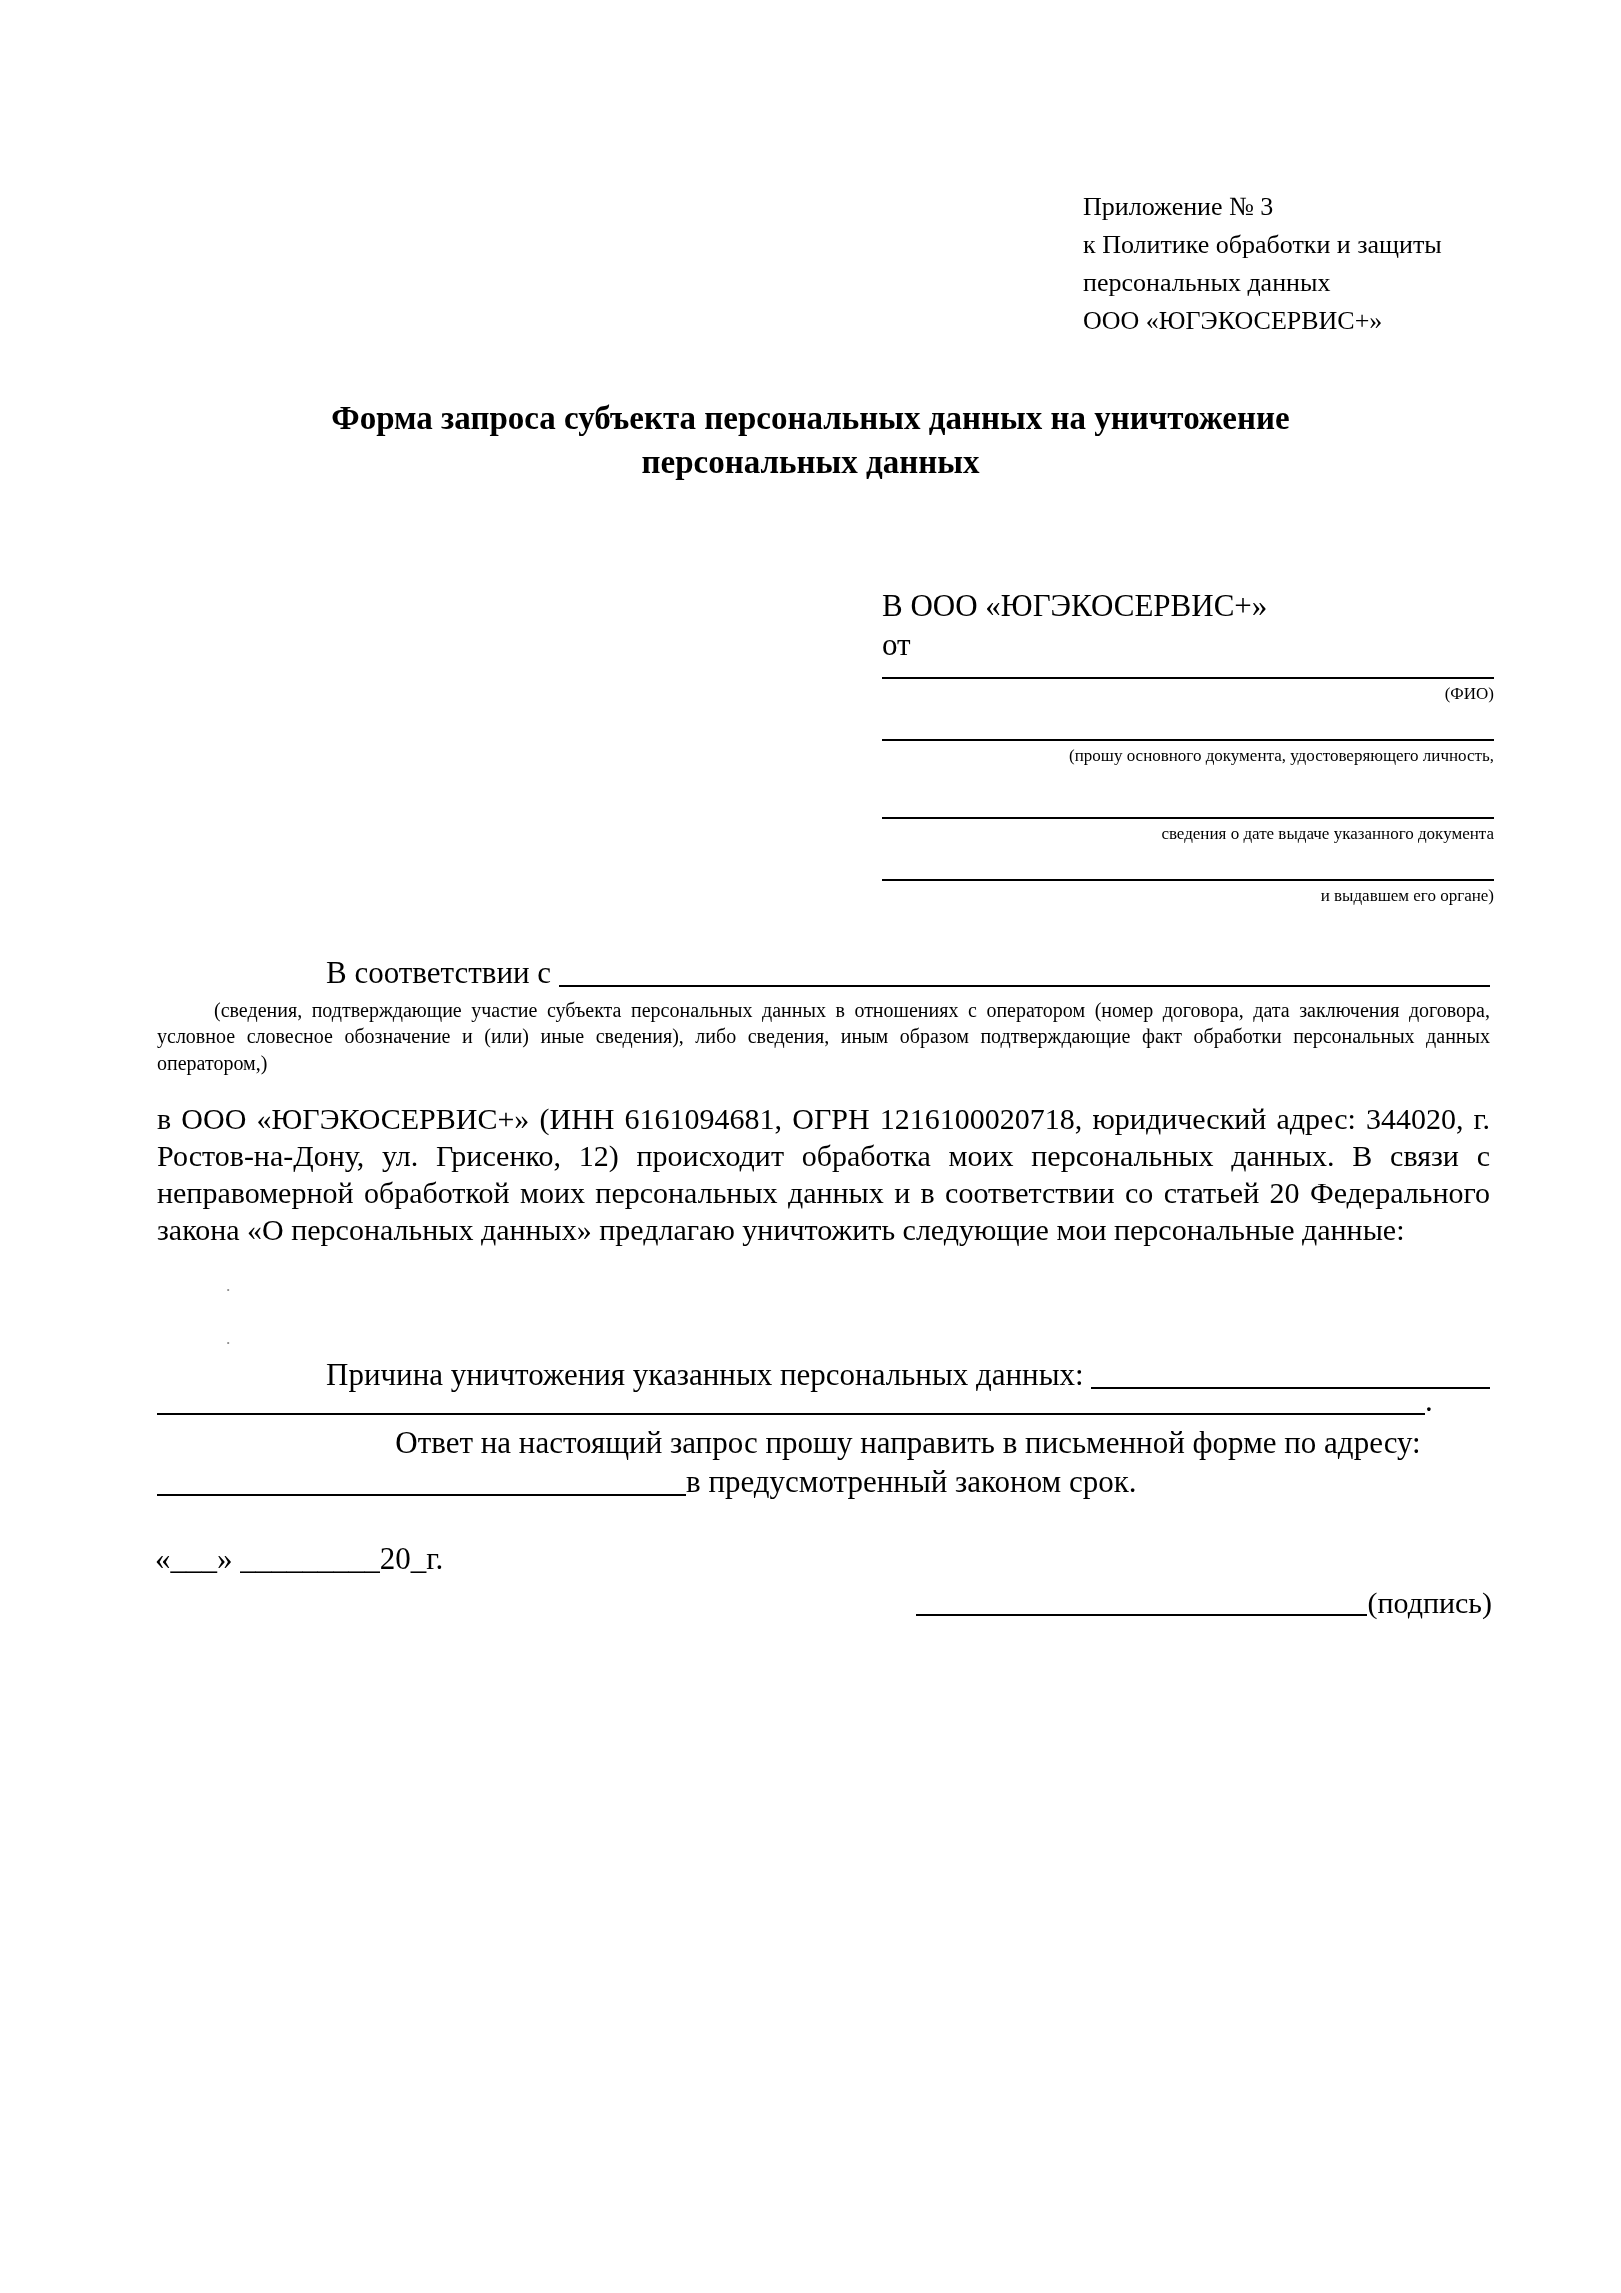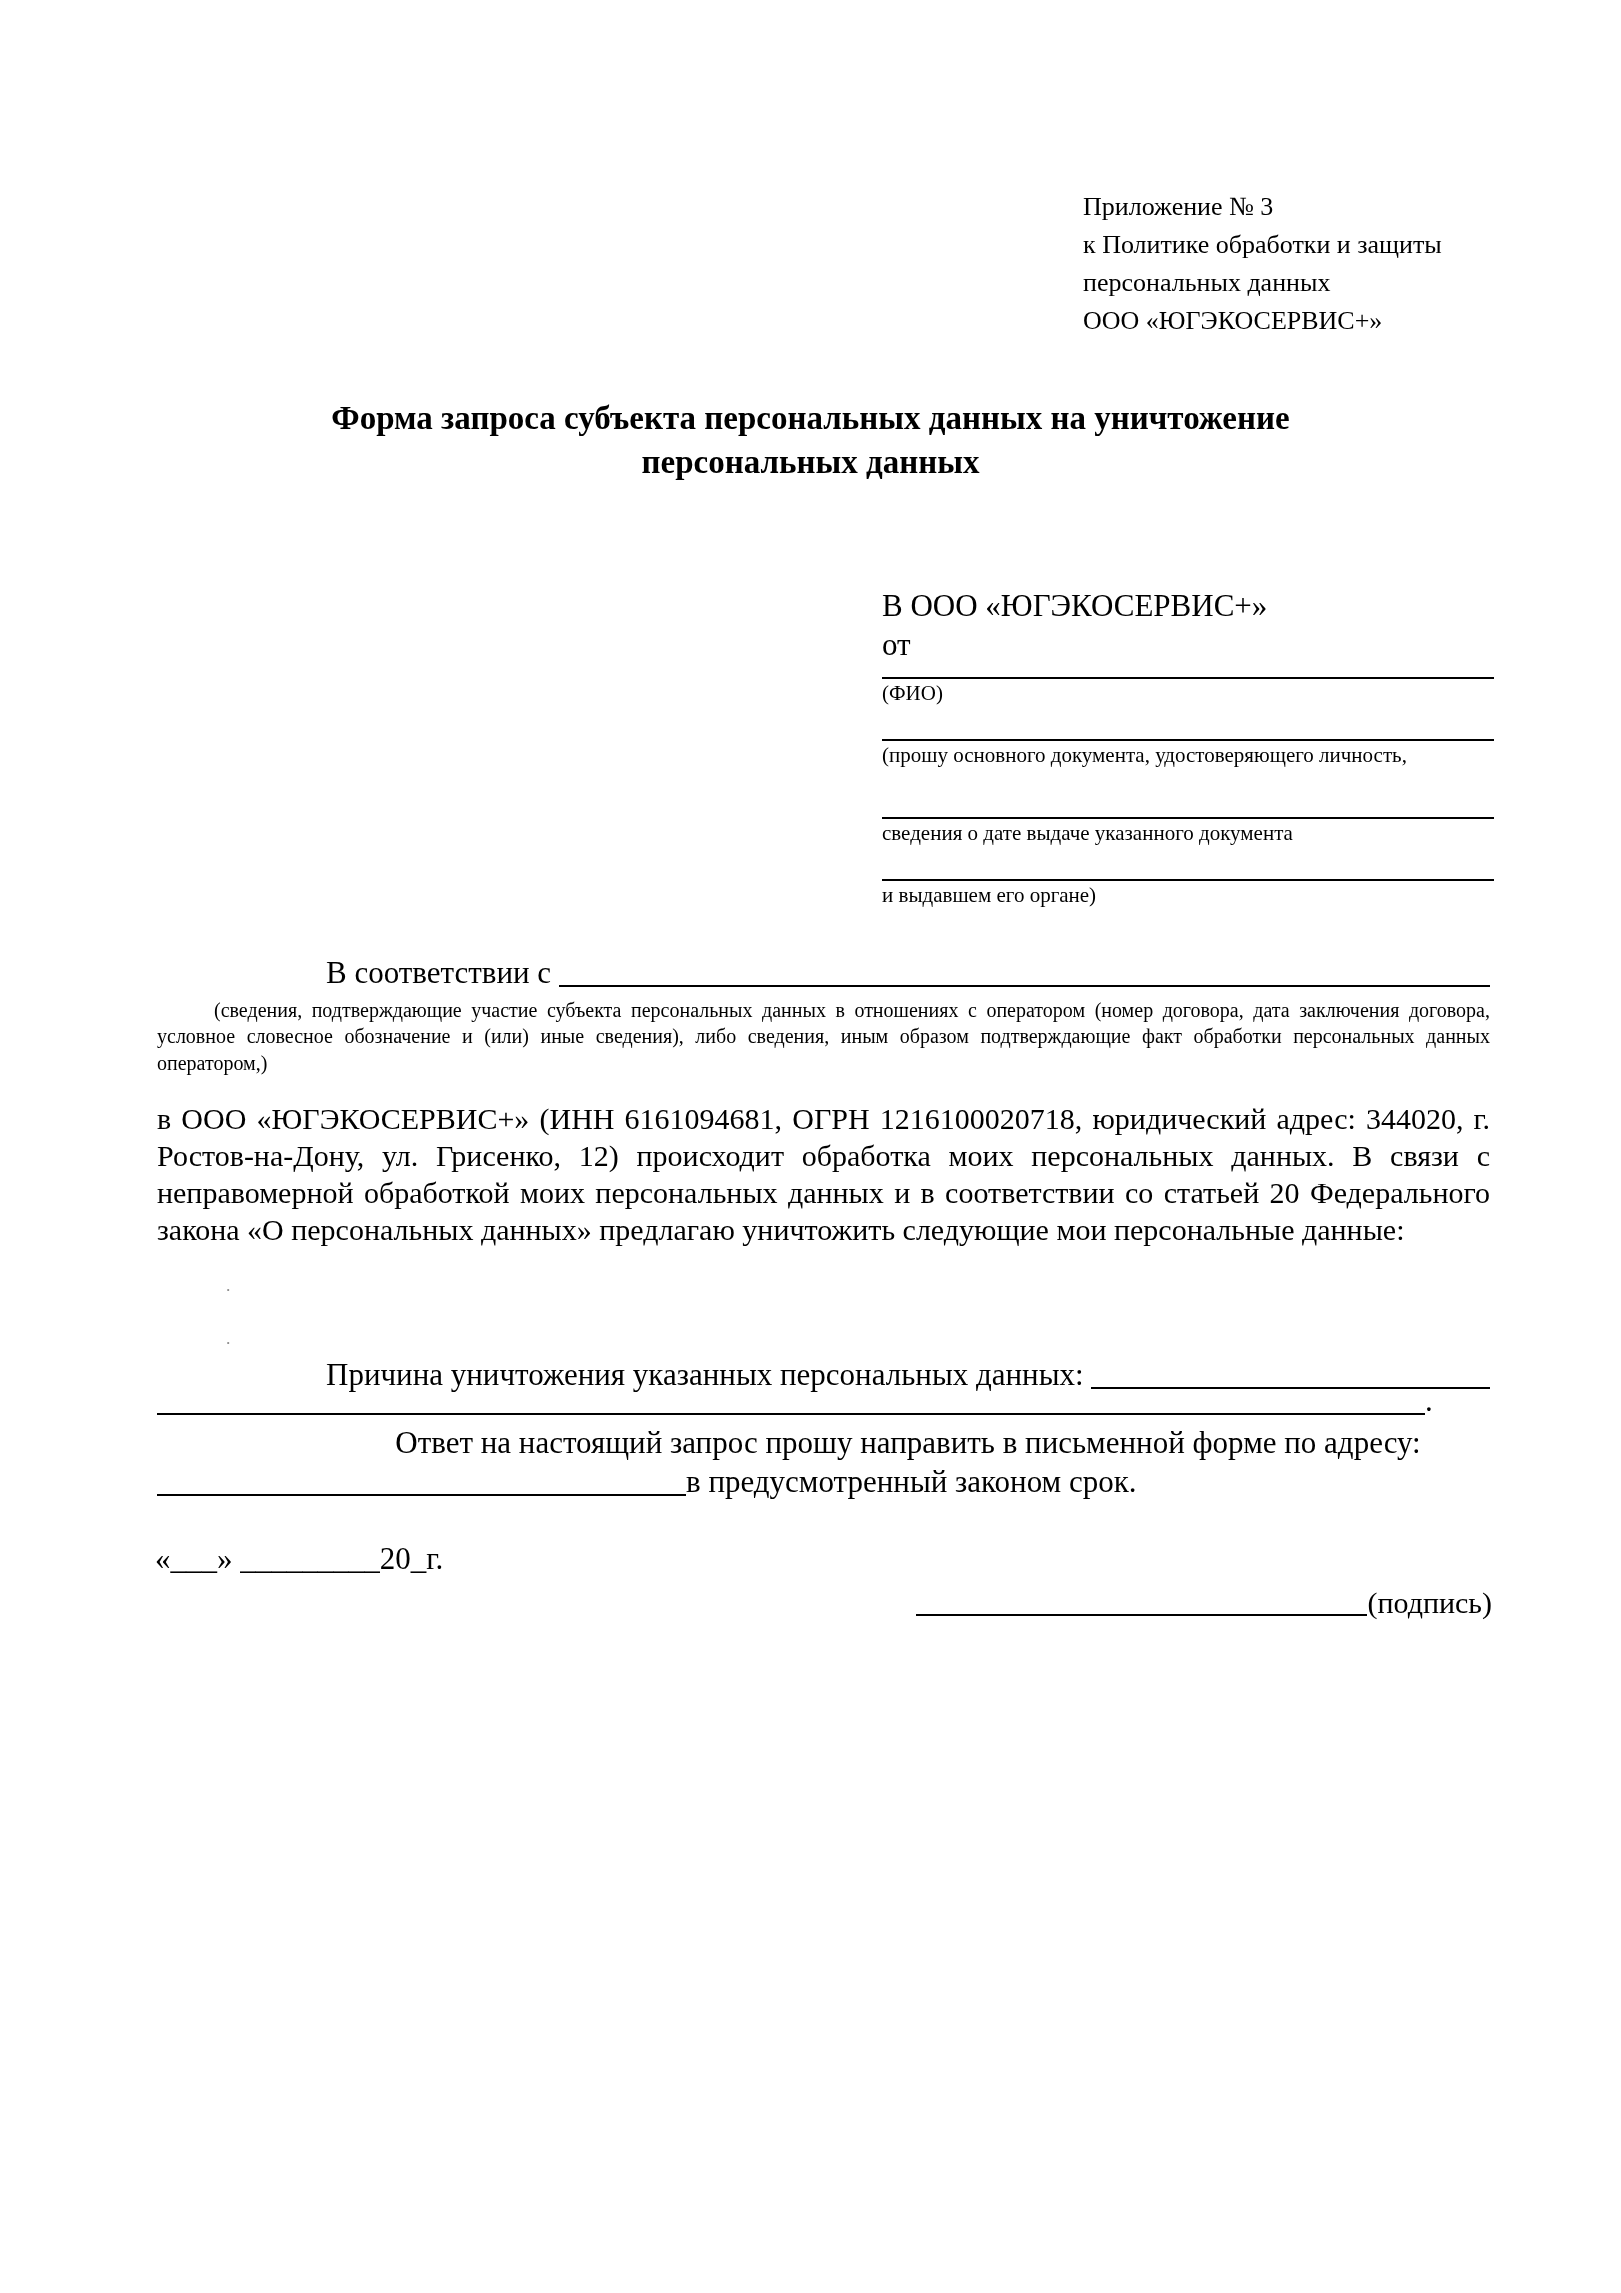--- a/index.html
+++ b/index.html
@@ -17,21 +17,21 @@
               font-size:26px; line-height:38px;margin-top:43px; }
 
   
   .title { position:absolute; left:0; right:0; top:396px; text-align:center;
            font-weight:700; font-size:33px; line-height:44px; }
 
   
   .recipient { position:absolute; left:882px; top:586px; width:612px; font-size:31px; }
   .r-line { line-height:39px; }
   .blank { border-bottom:2.9px solid #000; height:0; }
-  .cap { font-size:21px; line-height:29px; text-align:left; white-space:nowrap; }
+  .cap { font-size:17px; line-height:29px; text-align:right; white-space:nowrap; }
   .sp13 { margin-top:12.7px; } .sp32 { margin-top:31px; } .sp48 { margin-top:47px; }
 
   
   .main-col { position:absolute; left:157px; top:953px; width:1333px; }
   .lead-row { display:flex; font-size:31px; line-height:39px; }
   .ind { flex:0 0 169px; }
   .txt { white-space:pre; }
   .fill { flex:1 1 auto; border-bottom:2.9px solid #000; margin-bottom:4.9px; }
   .note { margin-top:4.9px; font-size:20px; line-height:26.5px;
           text-align:justify; text-indent:57px; }

